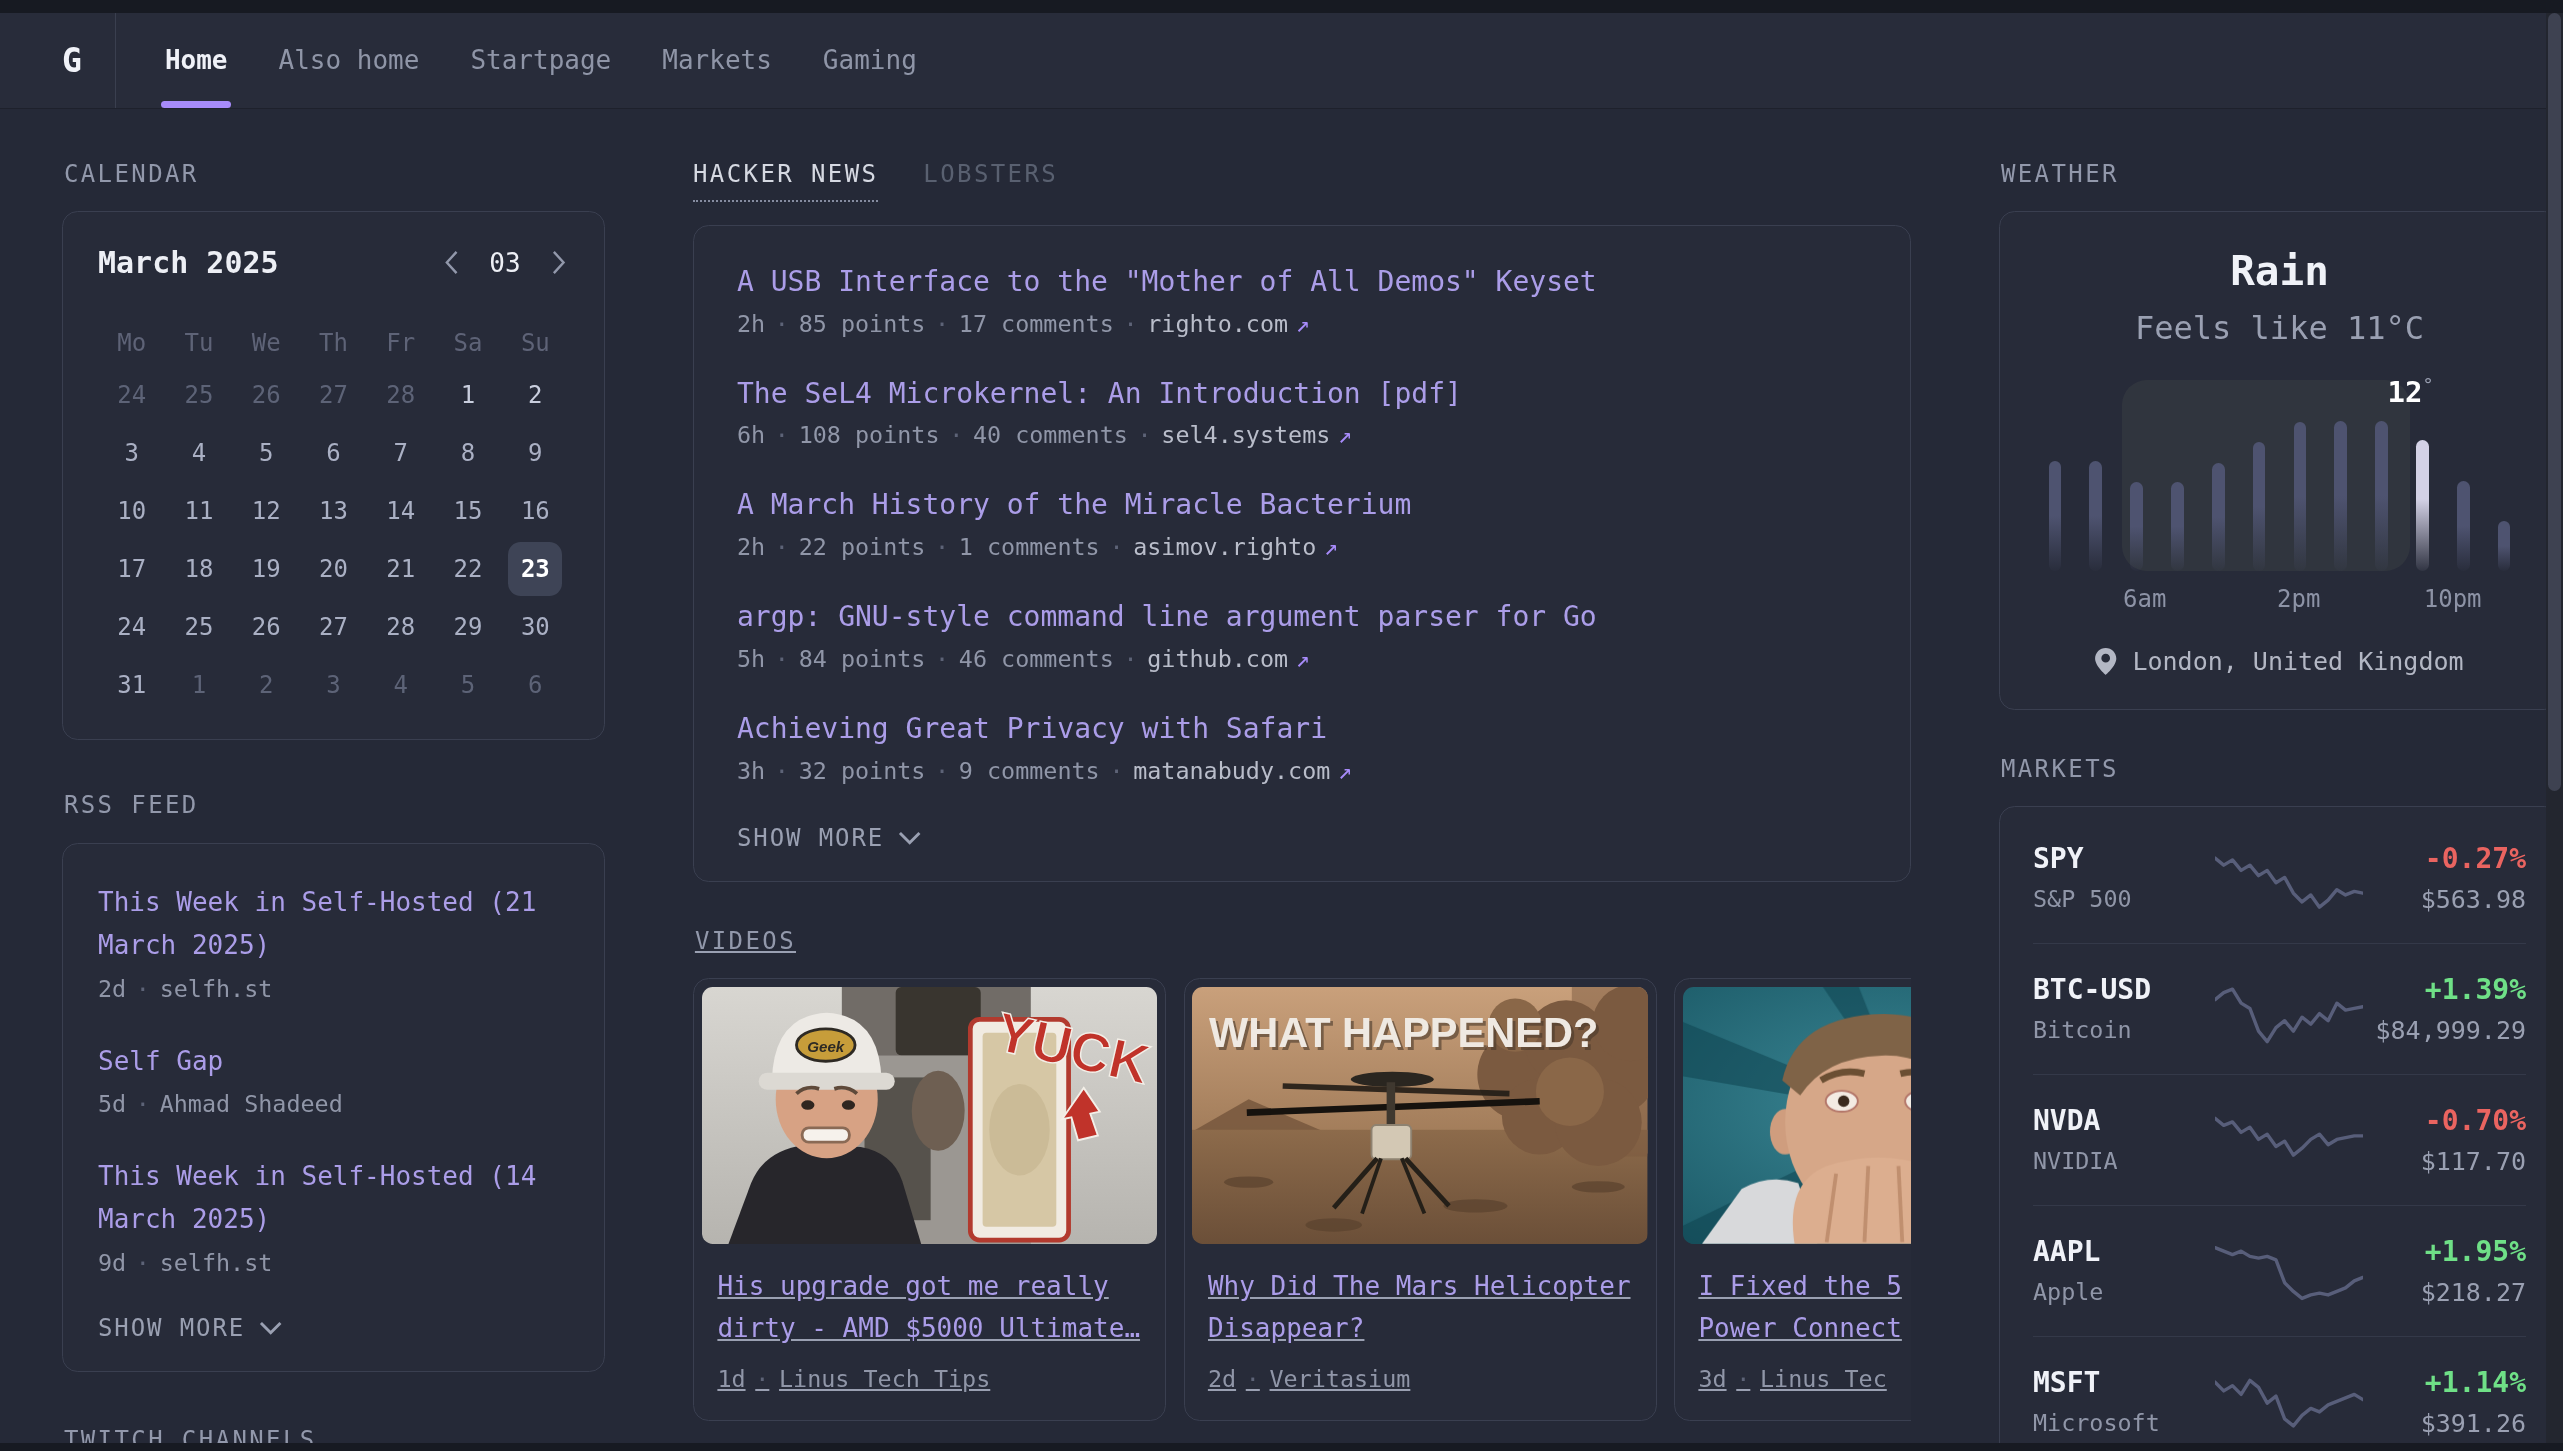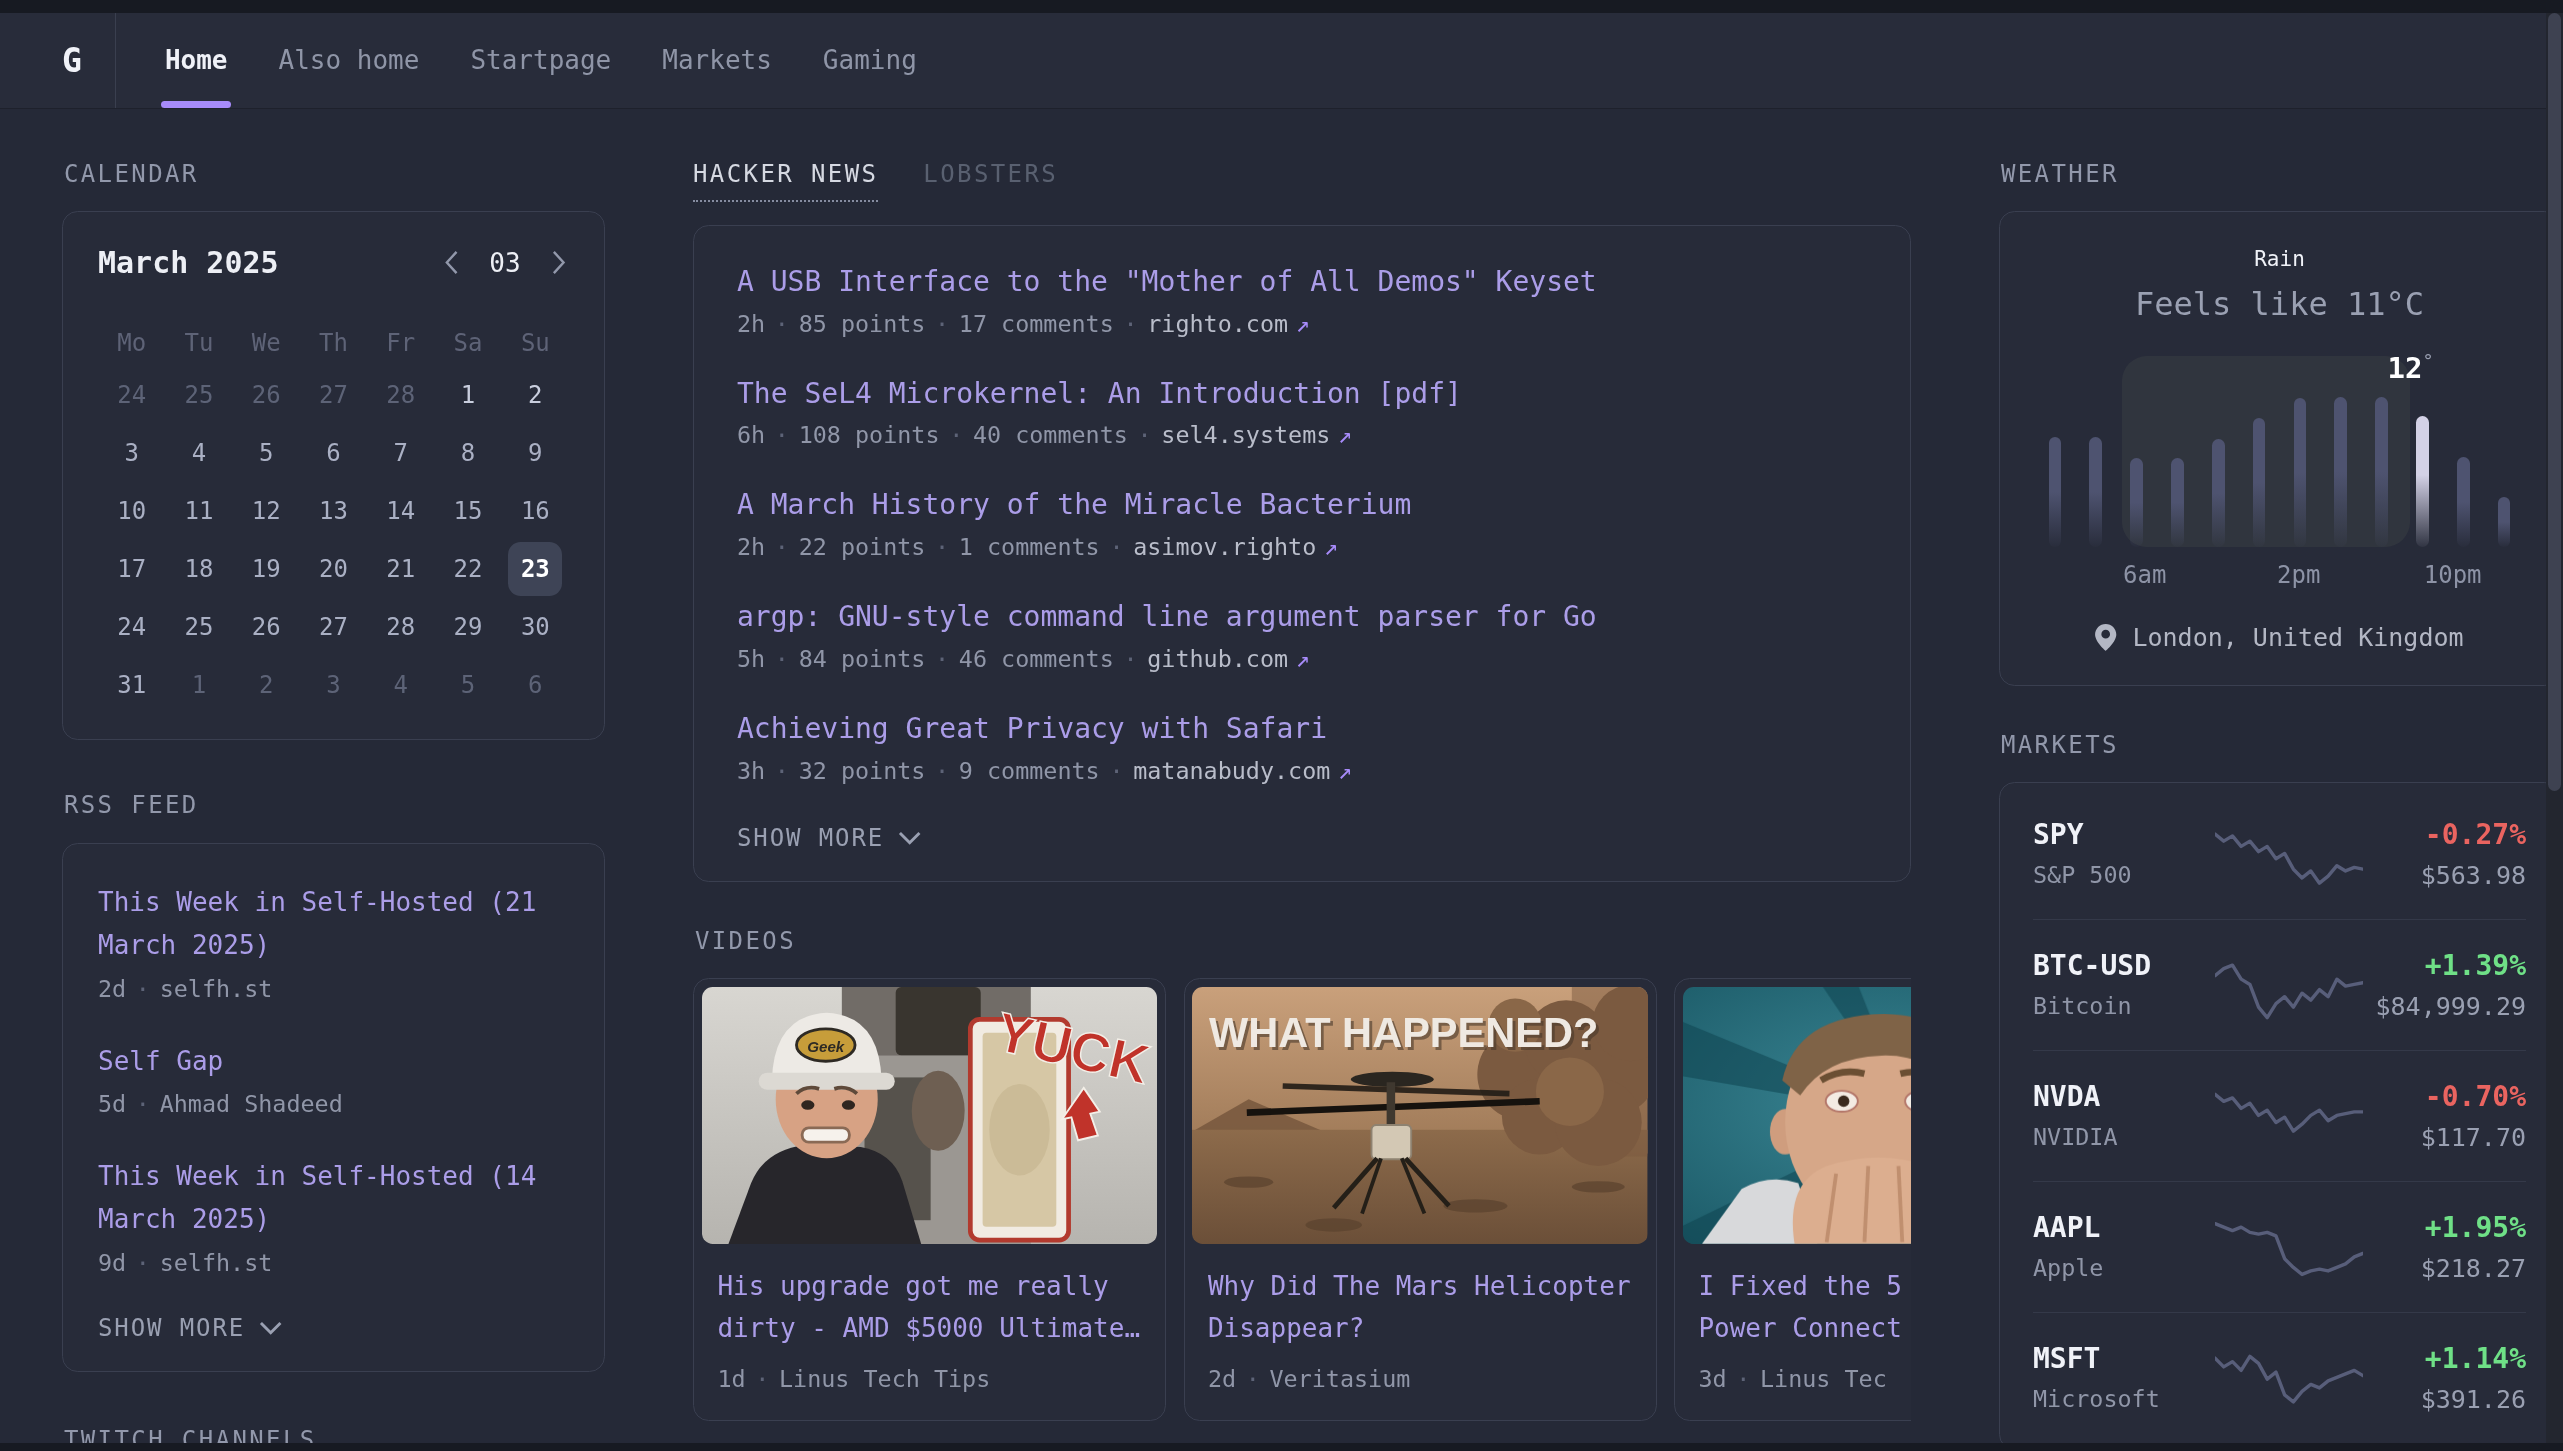--- a/index.html
+++ b/index.html
@@ -59,32 +59,32 @@
   .news-tabs{display:flex;gap:45px;margin-bottom:23.4px;}
   .news-tab{font-size:24px;letter-spacing:2.4px;color:#596070;cursor:pointer;padding-bottom:11.7px;}
   .news-tab.active{color:#d6d9e2;border-bottom:2.9px dotted #868ca0;}
   .news-card{padding:39px 43px 29px;}
   .news-item{margin-bottom:39px;}
   .news-title{font-size:28px;color:var(--link);white-space:nowrap;overflow:hidden;cursor:pointer;display:block;}
   .news-meta{margin-top:11.7px;font-size:23.4px;color:#9096a8;}
   .news-meta .domain{color:var(--domain);}
   .news-meta .arrow{color:var(--accent);padding-left:7.8px;font-size:23.4px;}
   
-  .videos-wrap{margin-top:45px;}
+  .videos-wrap{margin-top:45px;text-decoration:underline;}
   .video-row{display:flex;gap:17.5px;overflow:hidden;width:1218px;}
   .video-card{width:473px;flex:0 0 auto;background:var(--card);border:1px solid var(--border);
        border-radius:15.6px;padding:7.8px 7.8px 0;}
   .thumb{height:257px;border-radius:10.7px;overflow:hidden;position:relative;cursor:pointer;}
   .thumb svg{width:100%;height:100%;display:block;}
   .vid-title{padding:21.4px 15.6px 0;font-size:26px;line-height:42px;color:var(--link);cursor:pointer;}
   .vid-title div{white-space:nowrap;overflow:hidden;}
   .vid-meta{padding:15.6px 15.6px 27px;font-size:23.4px;color:#9096a8;}
   
   .wx-card{padding:35px 33px 33px;text-align:center;}
-  .wx-cond{font-size:21px;color:var(--bright);font-weight:normal;}
+  .wx-cond{font-size:41px;color:var(--bright);font-weight:bold;}
   .wx-feels{margin-top:13.6px;font-size:32px;color:#9aa0b2;}
   .wx-chart{position:relative;height:191px;margin:33px 15.6px 0;}
   .wx-daylight{position:absolute;top:0;height:100%;border-radius:25px;background:rgba(226,230,162,0.055);}
   .wx-bars{position:absolute;left:0;right:0;bottom:0;top:41px;display:flex;
        justify-content:space-between;align-items:flex-end;}
   .wx-bar{width:12.7px;border-radius:6.8px;background:linear-gradient(to bottom,var(--bar) 50%,rgba(78,83,112,0.05));}
   .wx-bar.hi{background:linear-gradient(to bottom,var(--bar-hi) 45%,rgba(211,209,230,0.06));}
   .wx-temp{position:absolute;top:-5.8px;transform:translateX(-58%);font-size:29px;font-weight:bold;color:#ffffff;}
   .wx-temp sup{font-size:18.5px;color:#9aa0b2;font-weight:normal;}
   .wx-xaxis{position:relative;height:33px;margin:13.6px 15.6px 0;}

